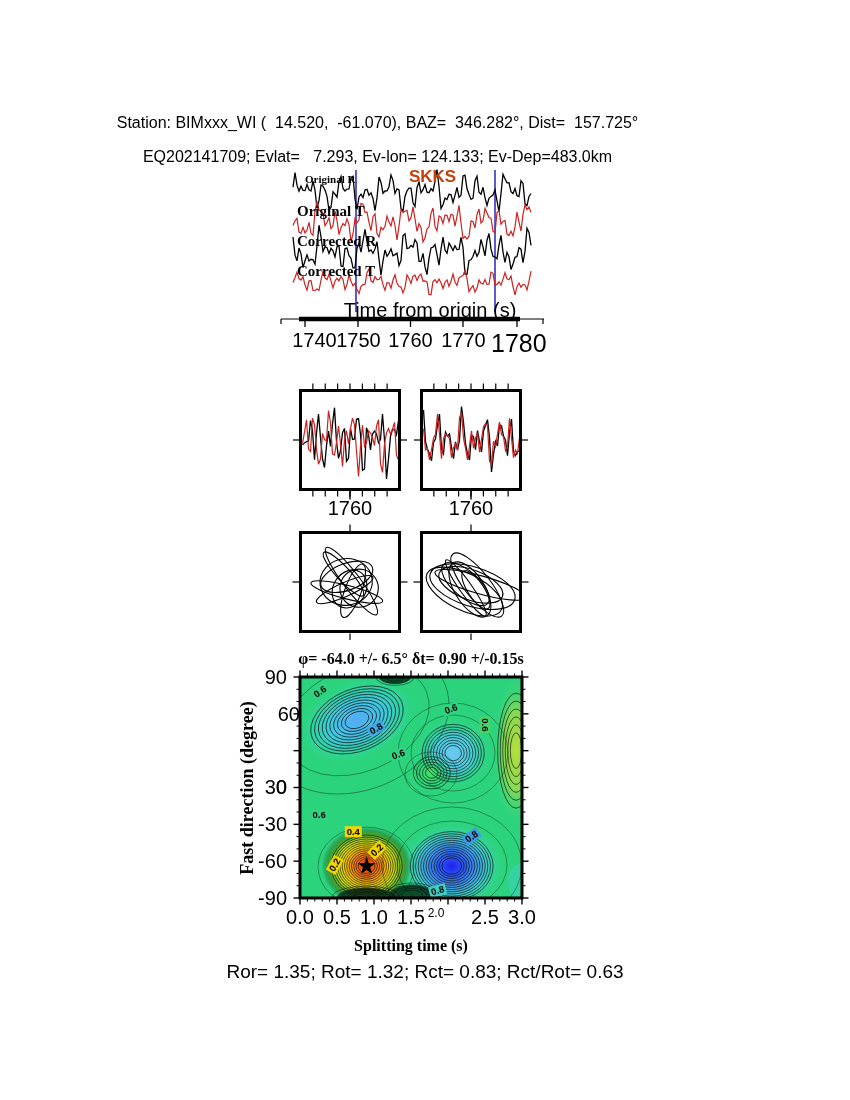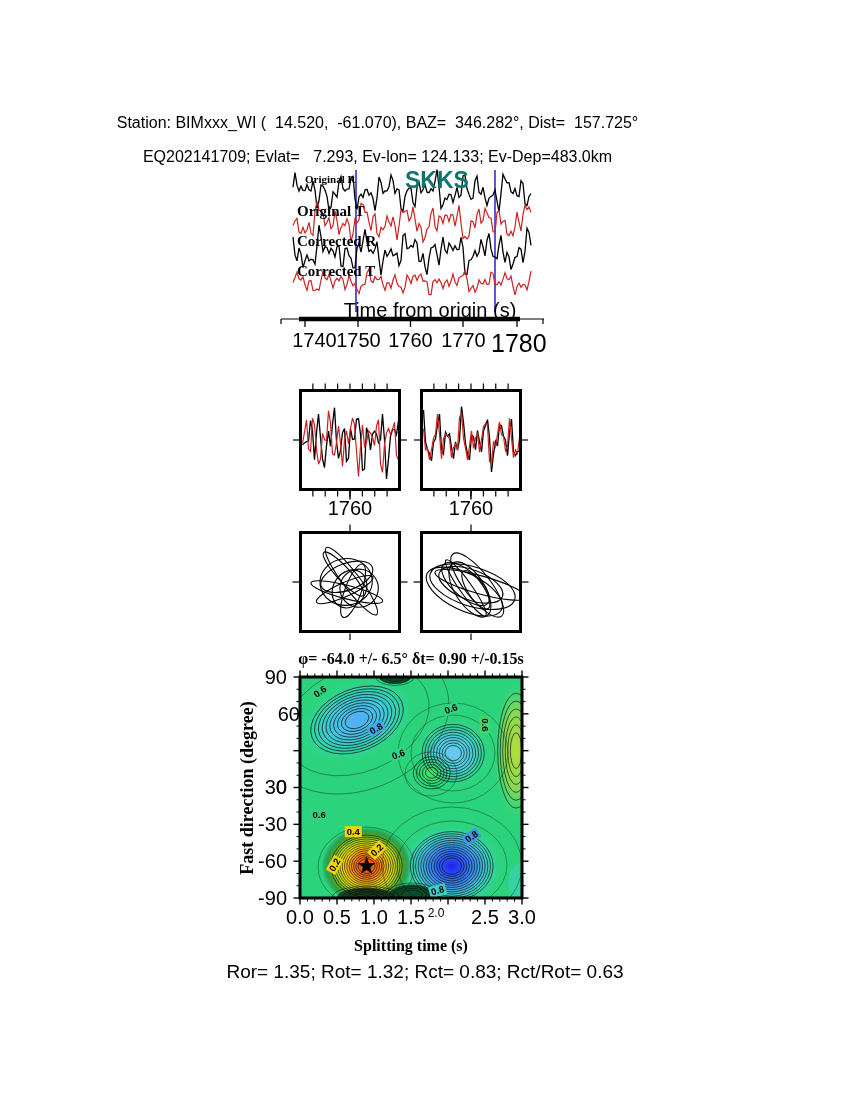--- a/index.html
+++ b/index.html
@@ -23,21 +23,21 @@
 <div class="abs" style="left:288px;top:164px;">
   <svg id="wave-svg" width="248" height="152">
         <line x1="68" y1="6" x2="68" y2="148" stroke="#3333bb" stroke-width="1.6"></line>
         <line x1="207" y1="6" x2="207" y2="148" stroke="#3333bb" stroke-width="1.6"></line>
         <polyline points="5.0,23.2 7.0,8.7 9.0,21.2 11.0,27.1 13.0,22.2 15.0,26.3 17.0,26.6 19.0,20.5 21.0,25.7 23.0,27.0 25.0,17.2 27.0,26.1 29.0,44.3 31.0,36.6 33.0,21.0 35.0,22.3 37.0,26.0 39.0,32.3 41.0,46.3 43.0,43.3 45.0,27.8 47.0,30.2 49.0,33.2 51.0,17.3 53.0,12.4 55.0,24.5 57.0,27.0 59.0,25.1 61.0,25.0 63.0,14.2 65.0,12.4 67.0,35.0 69.0,45.5 71.0,33.0 73.0,30.1 75.0,33.5 77.0,26.1 79.0,25.3 81.0,31.3 83.0,28.9 85.0,34.5 87.0,46.6 89.0,33.8 91.0,13.1 93.0,18.5 95.0,29.3 97.0,27.0 99.0,26.9 101.0,22.7 103.0,10.9 105.0,16.3 107.0,29.4 109.0,24.8 111.0,25.8 113.0,44.6 115.0,47.1 117.0,32.5 119.0,26.9 121.0,24.1 123.0,24.1 125.0,38.7 127.0,42.5 129.0,23.5 131.0,18.0 133.0,28.8 135.0,25.7 137.0,20.6 139.0,28.2 141.0,28.7 143.0,24.6 145.0,27.0 147.0,17.5 149.0,5.6 151.0,22.5 153.0,44.5 155.0,40.8 157.0,34.1 159.0,35.5 161.0,30.3 163.0,30.6 165.0,38.5 167.0,31.3 169.0,23.5 171.0,33.4 173.0,31.3 175.0,11.9 177.0,11.1 179.0,24.8 181.0,30.3 183.0,35.4 185.0,34.2 187.0,16.7 189.0,12.2 191.0,28.3 193.0,30.2 195.0,23.3 197.0,33.7 199.0,41.4 201.0,34.3 203.0,32.4 205.0,31.1 207.0,25.8 209.0,36.8 211.0,47.8 213.0,29.5 215.0,10.2 217.0,14.8 219.0,18.9 221.0,18.7 223.0,27.6 225.0,29.6 227.0,24.5 229.0,31.7 231.0,32.5 233.0,16.7 235.0,19.4 237.0,39.8 239.0,41.6 241.0,32.4 243.0,29.5" fill="none" stroke="#000000" stroke-width="1.3"></polyline>
         <polyline points="5.0,61.5 7.0,57.0 9.0,54.3 11.0,68.1 13.0,69.4 15.0,63.4 17.0,68.9 19.0,66.0 21.0,58.3 23.0,69.3 25.0,71.3 27.0,47.4 29.0,37.4 31.0,46.4 33.0,46.4 35.0,49.6 37.0,61.7 39.0,58.3 41.0,53.7 43.0,64.8 45.0,61.8 47.0,47.2 49.0,56.5 51.0,70.6 53.0,63.7 55.0,59.6 57.0,61.7 59.0,54.9 61.0,60.6 63.0,77.4 65.0,70.0 67.0,54.6 69.0,58.9 71.0,55.9 73.0,39.5 75.0,40.4 77.0,48.4 79.0,48.1 81.0,58.3 83.0,66.6 85.0,52.7 87.0,49.9 89.0,69.6 91.0,72.9 93.0,63.4 95.0,65.8 97.0,62.4 99.0,52.1 101.0,58.1 103.0,61.9 105.0,52.9 107.0,61.7 109.0,76.0 111.0,62.1 113.0,45.7 115.0,48.5 117.0,47.3 119.0,46.3 121.0,56.9 123.0,53.8 125.0,42.8 127.0,55.0 129.0,67.4 131.0,59.7 133.0,63.4 135.0,78.0 137.0,73.7 139.0,65.1 141.0,62.8 143.0,49.3 145.0,44.0 147.0,62.5 149.0,66.9 151.0,51.9 153.0,53.2 155.0,59.5 157.0,51.2 159.0,51.4 161.0,57.7 163.0,50.4 165.0,51.2 167.0,62.2 169.0,52.3 171.0,41.3 173.0,59.0 175.0,74.5 177.0,72.5 179.0,75.1 181.0,72.2 183.0,57.0 185.0,57.6 187.0,63.9 189.0,50.3 191.0,45.0 193.0,59.1 195.0,56.7 197.0,44.4 199.0,49.1 201.0,53.5 203.0,54.1 205.0,67.4 207.0,68.7 209.0,48.6 211.0,46.5 213.0,60.2 215.0,57.4 217.0,56.4 219.0,70.1 221.0,71.6 223.0,67.2 225.0,71.8 227.0,62.9 229.0,48.0 231.0,58.1 233.0,67.0 235.0,50.4 237.0,40.9 239.0,45.5 241.0,42.9 243.0,48.4" fill="none" stroke="#cc2222" stroke-width="1.2"></polyline>
         <polyline points="5.0,73.0 7.0,91.1 9.0,96.8 11.0,84.0 13.0,89.8 15.0,103.6 17.0,96.7 19.0,90.9 21.0,96.9 23.0,95.3 25.0,95.9 27.0,100.2 29.0,81.9 31.0,61.2 33.0,72.8 35.0,87.5 37.0,82.7 39.0,83.8 41.0,89.4 43.0,84.4 45.0,86.9 47.0,93.0 49.0,82.6 51.0,81.8 53.0,101.9 55.0,102.6 57.0,84.5 59.0,84.0 61.0,91.6 63.0,94.2 65.0,103.9 67.0,103.9 69.0,84.2 71.0,79.4 73.0,88.1 75.0,76.8 77.0,65.3 79.0,77.9 81.0,87.3 83.0,85.9 85.0,89.4 87.0,84.9 89.0,77.8 91.0,95.1 93.0,111.0 95.0,97.0 97.0,86.0 99.0,92.3 101.0,89.3 103.0,84.9 105.0,91.8 107.0,90.6 109.0,89.2 111.0,101.6 113.0,96.5 115.0,71.5 117.0,69.7 119.0,84.6 121.0,84.0 123.0,81.4 125.0,83.1 127.0,75.7 129.0,78.9 131.0,97.3 133.0,97.4 135.0,89.3 137.0,102.9 139.0,110.7 141.0,94.3 143.0,83.9 145.0,83.2 147.0,80.5 149.0,90.7 151.0,101.1 153.0,85.2 155.0,73.1 157.0,86.0 159.0,89.3 161.0,79.1 163.0,82.4 165.0,86.5 167.0,81.7 169.0,85.6 171.0,85.5 173.0,73.3 175.0,83.4 177.0,110.1 179.0,110.2 181.0,96.4 183.0,95.8 185.0,92.3 187.0,86.6 189.0,92.4 191.0,88.4 193.0,75.3 195.0,83.0 197.0,91.8 199.0,76.2 201.0,69.5 203.0,84.9 205.0,92.3 207.0,93.1 209.0,94.8 211.0,81.2 213.0,71.3 215.0,88.1 217.0,98.3 219.0,88.3 221.0,92.8 223.0,105.5 225.0,100.0 227.0,93.3 229.0,92.6 231.0,83.7 233.0,85.2 235.0,98.6 237.0,87.4 239.0,64.2 241.0,68.5 243.0,81.4" fill="none" stroke="#000000" stroke-width="1.3"></polyline>
         <polyline points="5.0,118.4 7.0,113.5 9.0,108.2 11.0,114.6 13.0,116.1 15.0,112.6 17.0,121.1 19.0,126.1 21.0,116.8 23.0,116.7 25.0,126.5 27.0,126.4 29.0,124.9 31.0,126.3 33.0,116.2 35.0,107.3 37.0,114.0 39.0,115.8 41.0,110.2 43.0,116.9 45.0,123.8 47.0,117.0 49.0,114.3 51.0,116.8 53.0,112.5 55.0,115.4 57.0,125.5 59.0,120.4 61.0,111.1 63.0,117.2 65.0,121.8 67.0,119.3 69.0,125.4 71.0,129.6 73.0,122.3 75.0,120.7 77.0,120.5 79.0,108.6 81.0,105.1 83.0,116.8 85.0,118.4 87.0,112.7 89.0,115.7 91.0,115.5 93.0,112.3 95.0,120.9 97.0,126.3 99.0,118.6 101.0,119.0 103.0,124.3 105.0,116.0 107.0,110.7 109.0,119.1 111.0,122.6 113.0,123.1 115.0,128.9 117.0,123.4 119.0,111.0 121.0,114.4 123.0,119.5 125.0,112.2 127.0,111.2 129.0,116.5 131.0,111.8 133.0,110.0 135.0,117.2 137.0,116.8 139.0,117.9 141.0,130.4 143.0,130.8 145.0,117.6 147.0,115.6 149.0,118.8 151.0,115.1 153.0,118.7 155.0,124.5 157.0,118.2 159.0,115.9 161.0,122.4 163.0,117.2 165.0,110.1 167.0,118.0 169.0,121.5 171.0,113.8 173.0,112.4 175.0,111.5 177.0,106.2 179.0,114.6 181.0,127.6 183.0,124.4 185.0,121.6 187.0,128.1 189.0,124.1 191.0,115.9 193.0,119.2 195.0,119.9 197.0,115.6 199.0,120.4 201.0,120.1 203.0,108.1 205.0,109.3 207.0,121.0 209.0,120.4 211.0,117.8 213.0,121.1 215.0,115.1 217.0,108.8 219.0,114.8 221.0,115.7 223.0,112.1 225.0,122.5 227.0,130.8 229.0,122.6 231.0,119.0 233.0,123.2 235.0,120.4 237.0,120.9 239.0,126.0 241.0,117.2 243.0,107.2" fill="none" stroke="#cc2222" stroke-width="1.2"></polyline>
       </svg>
 </div>
-<div class="abs sans ctr" style="left:405px;top:167px;width:55px;font-size:23px;font-weight:600;color:#0f766e;">SKKS</div>
+<div class="abs sans ctr" style="left:405px;top:167px;width:55px;font-size:17px;font-weight:600;color:#c2410c;">SKKS</div>
 <div class="abs serb" style="left:305px;top:173px;font-size:11px;text-align:center;">Original R</div>
 <div class="abs serb" style="left:297px;top:203px;font-size:15px;">Original T</div>
 <div class="abs serb" style="left:297px;top:233px;font-size:15px;">Corrected R</div>
 <div class="abs serb" style="left:297px;top:263px;font-size:15px;">Corrected T</div>
 
 <div class="abs sans ctr" style="left:330px;top:299px;width:200px;font-size:20px;z-index:2;">Time from origin (s)</div>
 <div class="abs" style="left:278px;top:312px;">
   <svg id="taxis-svg" width="270" height="20">
         <line x1="3" y1="7" x2="266" y2="7" stroke="#000" stroke-width="1.2"></line>
         <line x1="21" y1="7" x2="242" y2="7" stroke="#000" stroke-width="4.5"></line>

